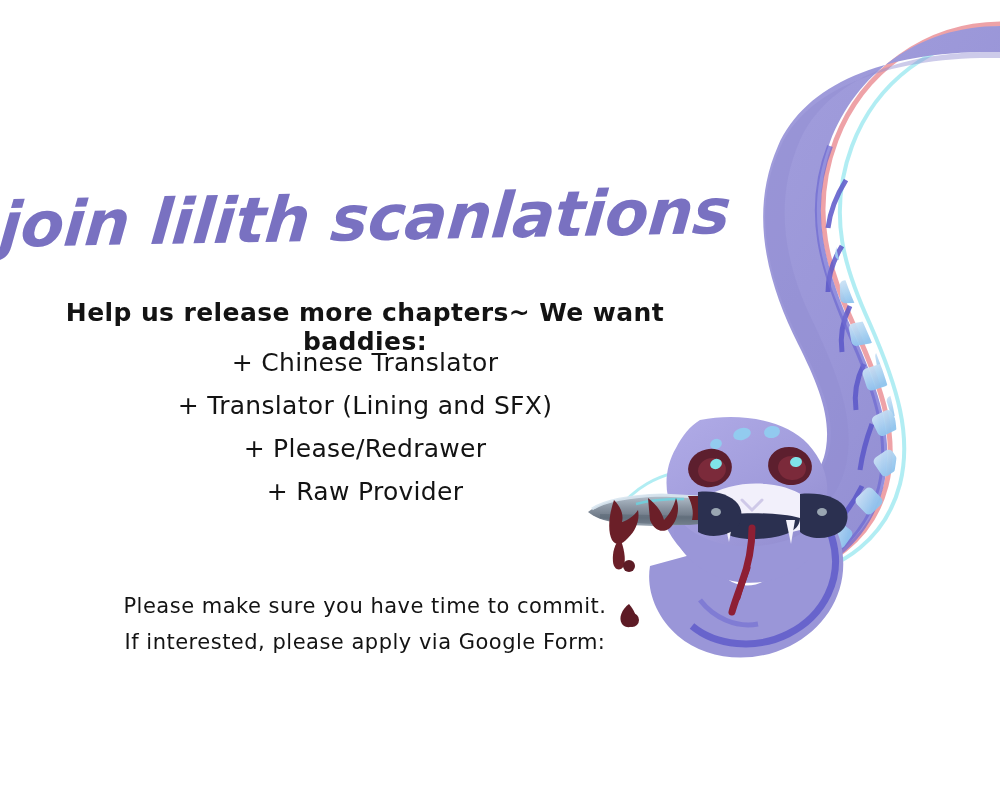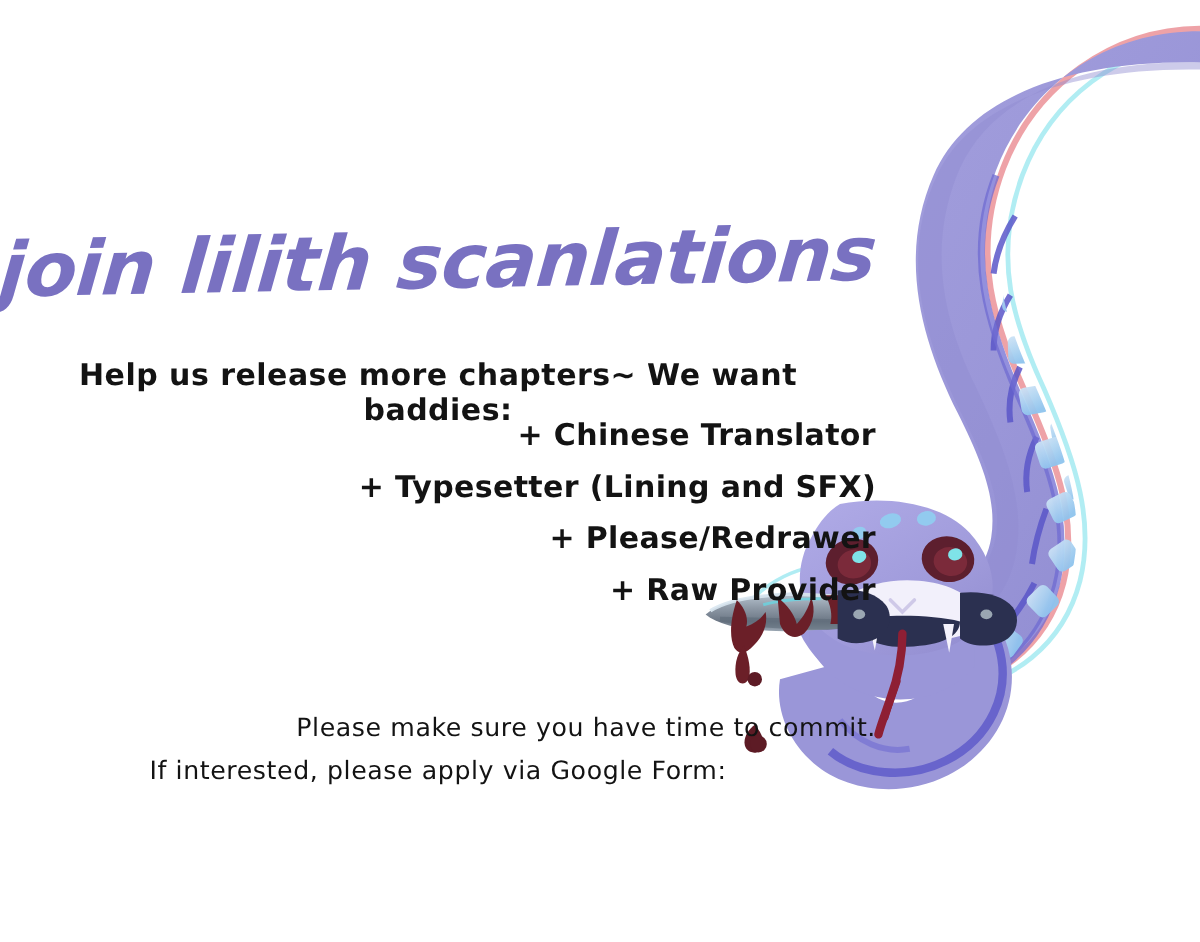--- a/index.html
+++ b/index.html
@@ -69,38 +69,37 @@
   .roles {
     position: absolute;
     left: 0;
     top: 341px;
     width: 730px;
     margin: 0;
     padding: 0;
     list-style: none;
   }
   .roles li {
-    text-align: right;
+    text-align: center;
     font-size: 25px;
     line-height: 43px;
     color: #131313;
     font-family: "DejaVu Sans", sans-serif;
     letter-spacing: 0.3px;
-    font-weight: bold;
   }
 
   .footer-note {
     position: absolute;
     left: 0;
     width: 730px;
     text-align: center;
     color: #131313;
     font-family: "DejaVu Sans", sans-serif;
   }
-  .footer-line-1 { top: 594px; font-size: 21px; letter-spacing: 0.5px; text-align: right; }
+  .footer-line-1 { top: 594px; font-size: 21px; letter-spacing: 0.5px; }
   .footer-line-2 { top: 630px; font-size: 21px; letter-spacing: 0.5px; }
   .footer-url {
     top: 668px;
     font-size: 21px;
     letter-spacing: 2.0px;
     font-family: "DejaVu Sans", sans-serif;
   }
 </style>
 </head>
 <body>
@@ -318,21 +317,21 @@
   </svg>
 
   <div id="text-block">
 
     <div class="headline">join lilith scanlations</div>
 
     <div class="intro-line">Help us release more chapters~ We want baddies:</div>
 
     <ul class="roles">
       <li>+ Chinese Translator</li>
-      <li>+ Typesetter (Lining and SFX)</li>
+      <li>+ Translator (Lining and SFX)</li>
       <li>+ Please/Redrawer</li>
       <li>+ Raw Provider</li>
     </ul>
 
     <div class="footer-note footer-line-1">Please make sure you have time to commit.</div>
 
     <div class="footer-note footer-line-2">If interested, please apply via Google Form:</div>
 
 
   </div>

